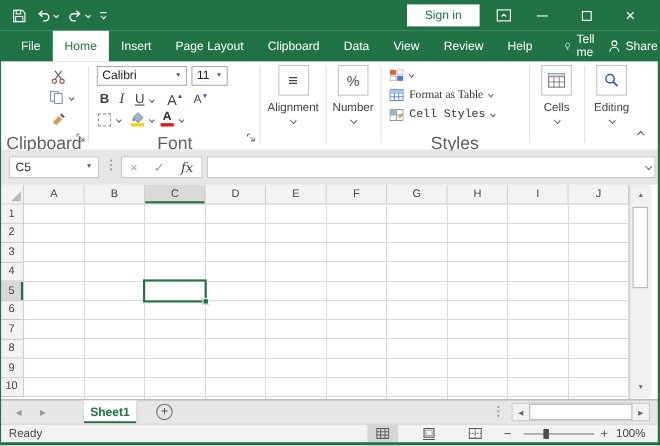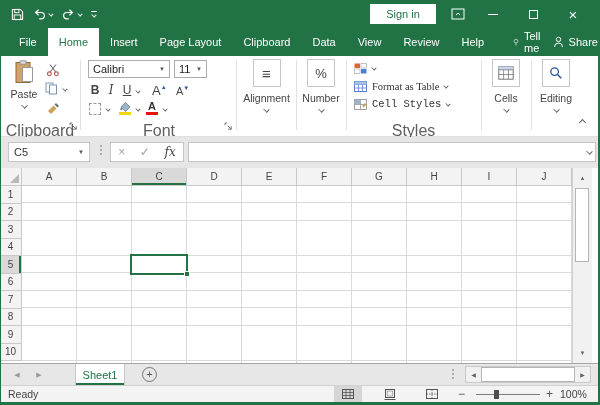--- a/index.html
+++ b/index.html
@@ -71,21 +71,21 @@
   .fillhandle { position:absolute; right:-4px; bottom:-4px; width:6px; height:6px; background:#217346; border:1px solid #fff; }
 
   
   .vsb { position:absolute; left:572px; top:168px; width:20px; height:195px; background:#f1f1f1; border-left:1px solid #d0d0d0; }
   .vsb .arr { position:absolute; left:0; width:19px; height:16px; display:flex; align-items:center; justify-content:center; font-size:6px; color:#666; }
   .vthumb { position:absolute; left:2px; right:3px; top:20px; height:74px; background:#fff; border:1px solid #b5b5b5; }
 
   
   .sheetbar { position:absolute; top:363px; left:0; right:0; height:22px; background:#e7e7e7; border-top:1px solid #a6a6a6; font-size:11px; }
   .snav { position:absolute; top:0; height:22px; width:18px; display:flex; align-items:center; justify-content:center; color:#9a9a9a; font-size:7px; }
-  .sheettab { position:absolute; left:75px; top:0; width:50px; height:21px; background:#fff; border-left:1px solid #c9c9c9; border-right:1px solid #c9c9c9; box-shadow:inset 0 -2px 0 #217346; color:#217346; font-weight:normal; display:flex; align-items:center; justify-content:center; }
+  .sheettab { position:absolute; left:75px; top:0; width:50px; height:21px; background:#fff; border-left:1px solid #c9c9c9; border-right:1px solid #c9c9c9; box-shadow:inset 0 -2px 0 #217346; color:#217346; font-weight:bold; display:flex; align-items:center; justify-content:center; }
   .addsheet { position:absolute; left:142px; top:3px; width:15px; height:15px; border:1px solid #767676; border-radius:50%; color:#555; font-size:11px; display:flex; align-items:center; justify-content:center; line-height:1; }
   .hdots { position:absolute; left:452px; top:5px; display:flex; flex-direction:column; gap:2px; }
   .hdots i { width:2px; height:2px; background:#9a9a9a; border-radius:50%; }
   .hsb { position:absolute; left:465px; top:2px; width:126px; height:17px; background:#f1f1f1; border:1px solid #c9c9c9; display:flex; align-items:stretch; }
   .hsb .harr { width:15px; display:flex; align-items:center; justify-content:center; font-size:6px; color:#666; }
   .hthumb { flex:1; background:#fff; border:1px solid #b5b5b5; }
 
   
   .statusbar { position:absolute; top:385px; left:0; right:0; height:17px; background:#f3f3f3; border-top:1px solid #d0d0d0; font-size:10.5px; color:#444; }
   .ready { position:absolute; left:8px; top:2px; }
@@ -176,29 +176,20 @@
 </div>
 
 <div class="ribbon">
   <div class="gdiv" style="left:80px"></div>
   <div class="gdiv" style="left:236px"></div>
   <div class="gdiv" style="left:296px"></div>
   <div class="gdiv" style="left:346px"></div>
   <div class="gdiv" style="left:481px"></div>
   <div class="gdiv" style="left:531px"></div>
 
-  <div class="bigbtn" style="left:6px; top:4px; width:36px;">
-    <svg width="21" height="26" viewBox="0 0 21 26">
-      <rect x="2" y="2.5" width="14" height="20" fill="#cfa36a" stroke="#8b6b3d" stroke-width="1"></rect>
-      <rect x="6" y="0.8" width="6" height="3.4" fill="#d9d9d9" stroke="#8a8a8a" stroke-width="0.8"></rect>
-      <rect x="8.5" y="7.5" width="10" height="14" fill="#fff" stroke="#9a9a9a" stroke-width="1"></rect>
-    </svg>
-    <span class="bgl" style="margin-top:2px">Paste</span>
-    <span class="chv" style="margin-top:3px"></span>
-  </div>
   <span class="abs" style="left:46px; top:7px;">
     <svg width="14" height="14" viewBox="0 0 14 14">
         <path d="M4.2 9 L10 1.5 M9.8 9 L4 1.5" stroke="#5a5a5a" stroke-width="1"></path>
         <circle cx="3.4" cy="10.8" r="1.9" fill="none" stroke="#b0544f" stroke-width="1.1"></circle>
         <circle cx="10.4" cy="10.8" r="1.9" fill="none" stroke="#b0544f" stroke-width="1.1"></circle>
       </svg>
   </span>
   <span class="abs" style="left:45px; top:26px;">
     <svg width="13" height="13" viewBox="0 0 13 13">
         <rect x="1" y="1" width="7" height="9" fill="#fff" stroke="#7f93b5" stroke-width="1"></rect>

